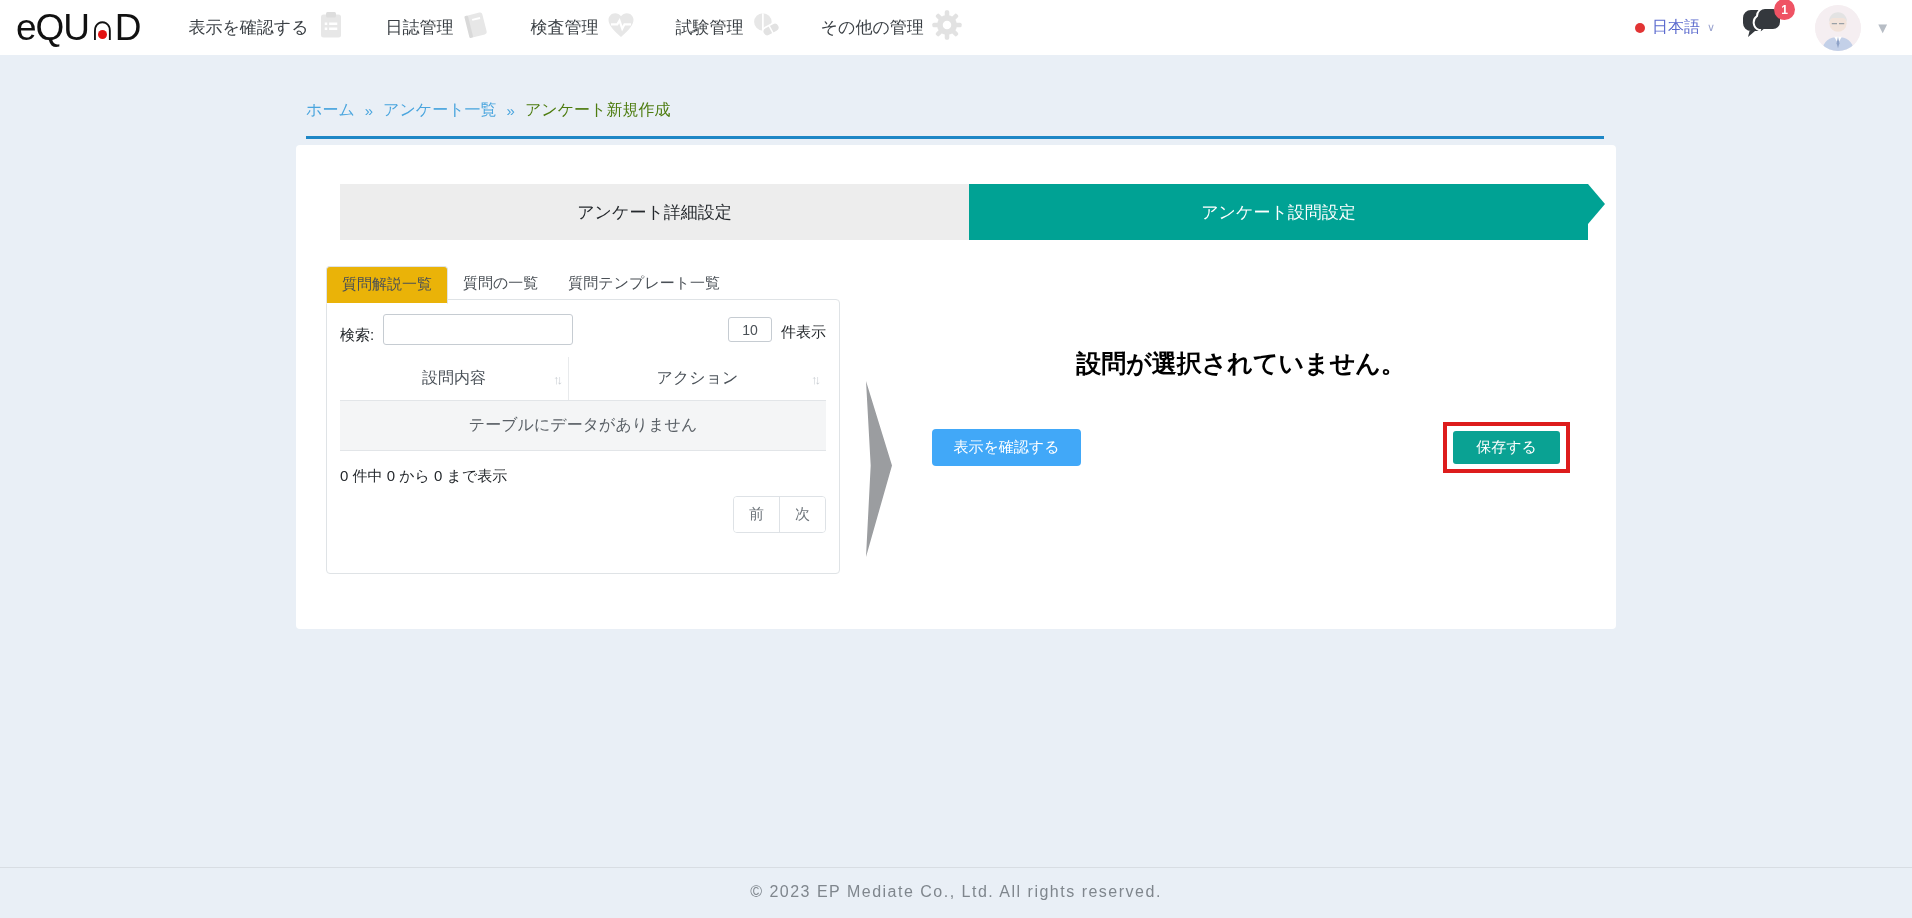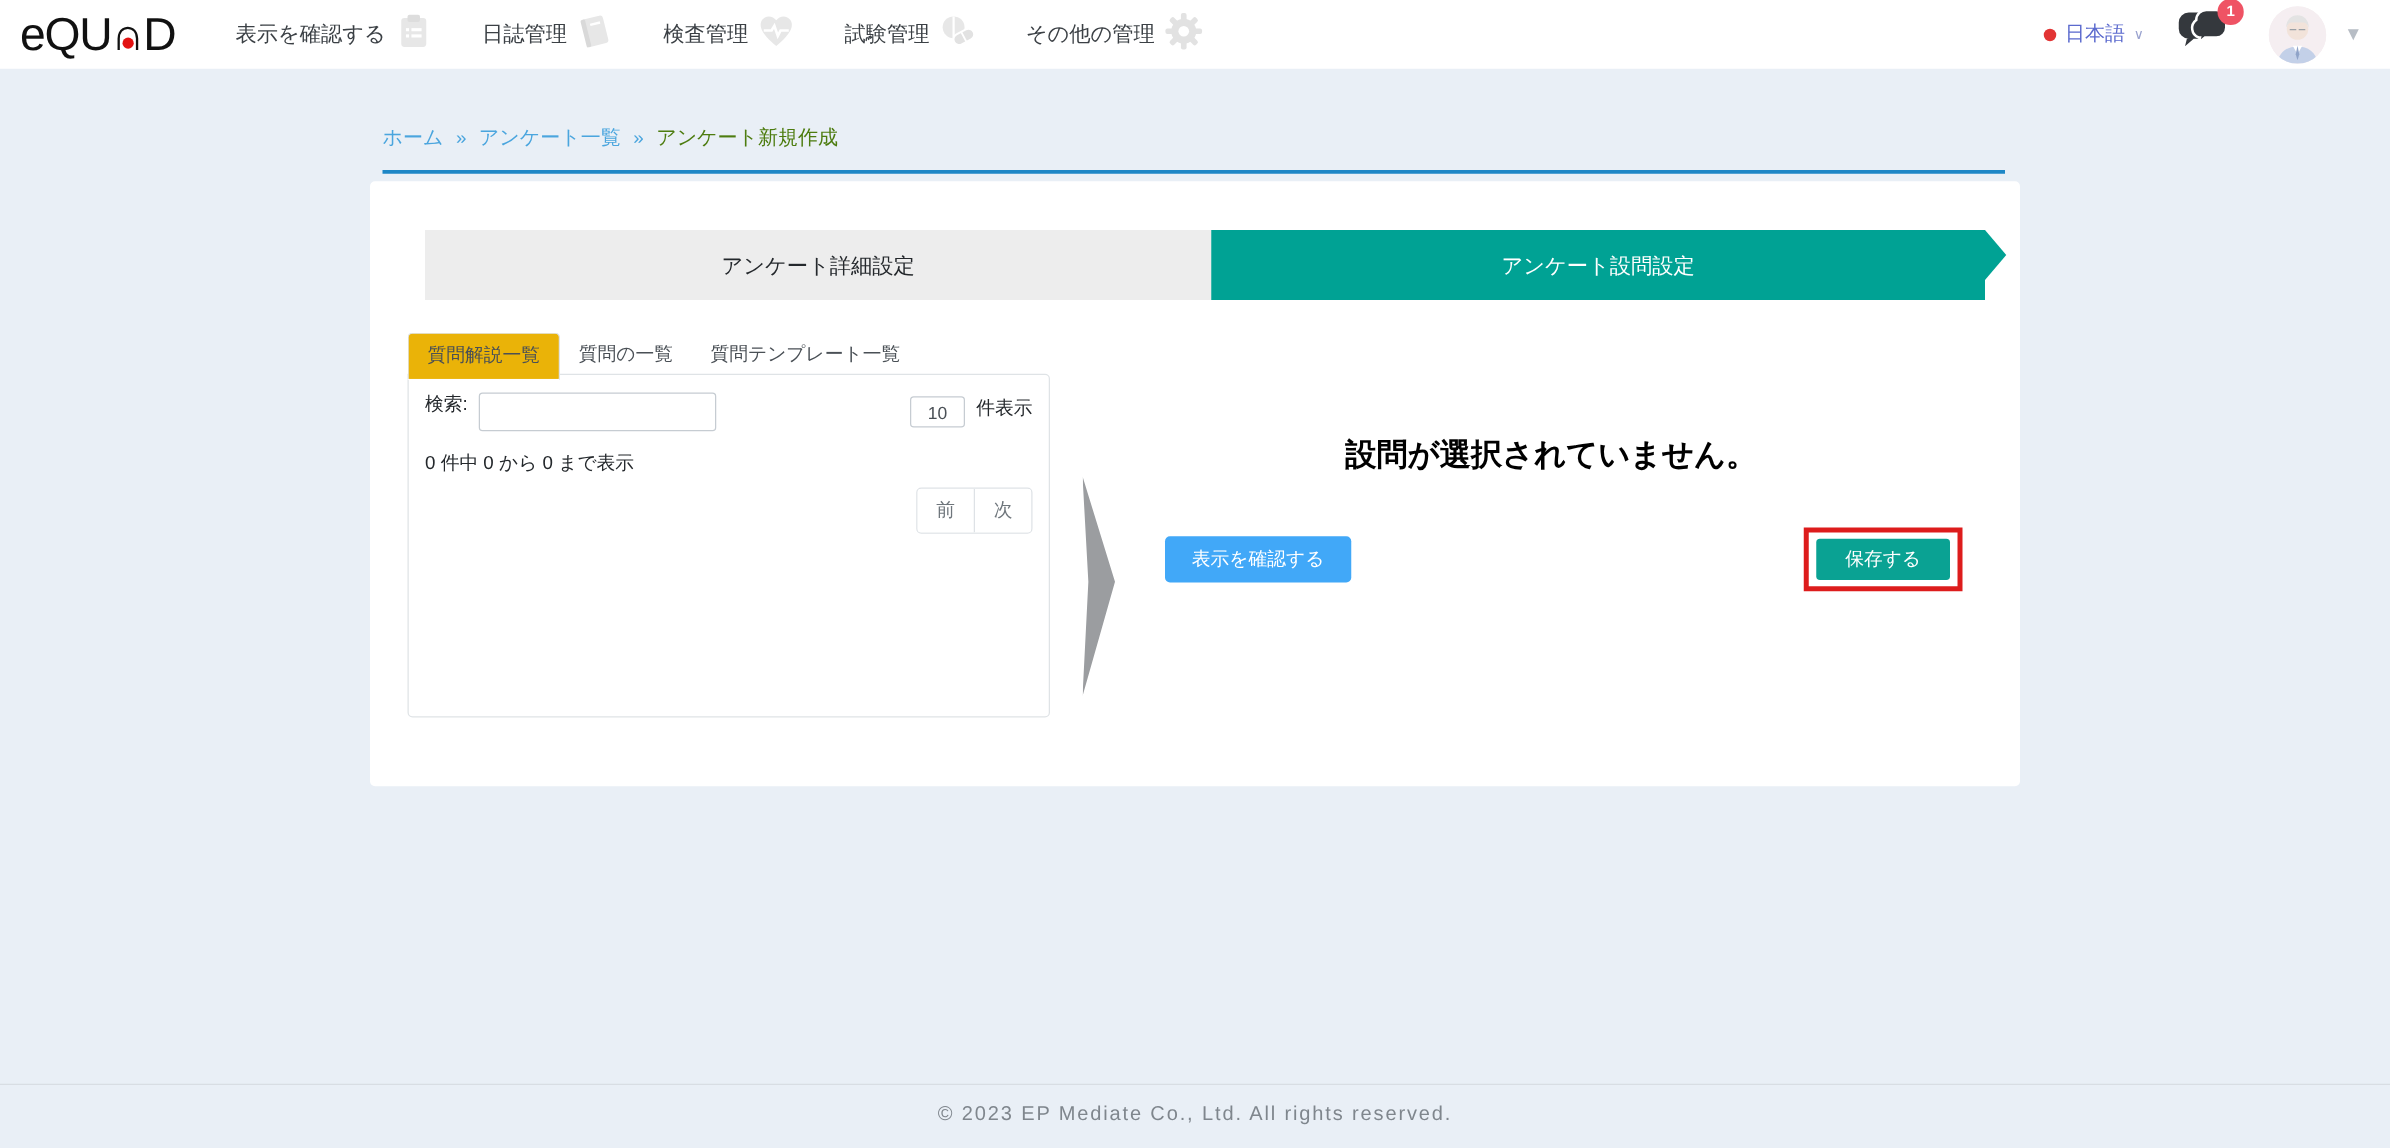--- a/index.html
+++ b/index.html
@@ -40,21 +40,21 @@
   .step-detail { width:629px; background:#ededed; color:#24282c; }
   .step-question { flex:1; background:#00a294; color:#fff; position:relative; }
   .step-question .tip { position:absolute; right:-17px; top:0; width:0; height:0;
     border-top:20.5px solid transparent; border-bottom:20.5px solid transparent; border-left:17px solid #00a294; }
   
   .subtabs { position:absolute; left:30px; top:121px; display:flex; z-index:2; font-size:15px; color:#4a5056; }
   .subtab { padding:8px 15px 9px; cursor:pointer; white-space:nowrap; }
   .subtab.active { background:#eab308; border:1px solid #dfe3e6; border-bottom:1px solid #fff; border-radius:4px 4px 0 0; margin-bottom:-1px; }
   .panel { position:absolute; left:30px; top:154px; width:514px; height:275px; border:1px solid #dfe3e6; border-radius:0 4px 4px 4px; padding:14px 13px; background:#fff; }
   .search-row { display:flex; justify-content:space-between; align-items:center; }
-  .search-left, .len-right { display:flex; align-items:flex-start; gap:9px; font-size:15px; }
+  .search-left, .len-right { display:flex; align-items:flex-end; gap:9px; font-size:15px; }
   .search-input { width:190px; height:31px; border:1px solid #c6ccd2; border-radius:3px; padding:0 8px; font-size:14px; }
   .len-input { width:44px; height:25px; border:1px solid #c6ccd2; border-radius:3px; text-align:center; font-size:14px; color:#4a5056; }
   table.qtable { width:100%; border-collapse:collapse; margin-top:12px; }
   .qtable th { font-weight:normal; font-size:16px; color:#4a5158; padding:11px 6px; text-align:center; position:relative; cursor:pointer; border-bottom:1px solid #e2e5e8; }
   .qtable th + th { border-left:1px solid #e8eaec; }
   .sort-glyph { position:absolute; right:8px; top:50%; transform:translateY(-50%); color:#c9ced3; font-size:13px; letter-spacing:-3px; }
   .empty-cell { background:#f4f5f6; text-align:center; font-size:16px; color:#5a6066; padding:14px 6px; border-bottom:1px solid #e2e5e8; }
   .info-row { margin-top:16px; font-size:15px; color:#24282c; }
   .paging { display:flex; justify-content:flex-end; margin-top:10px; }
   .page-group { display:flex; border:1px solid #dee2e6; border-radius:4px; overflow:hidden; }
@@ -215,20 +215,39 @@
       <div class="search-left">
         <label>検索:</label>
         <input class="search-input" type="text" style="">
       </div>
       <div class="len-right">
         <input class="len-input" type="text" value="10" style="">
         <label>件表示</label>
       </div>
     </div>
 
+    <table class="qtable">
+      <thead>
+        <tr>
+          <th style="width:47%">
+            <span>設問内容</span>
+            <span class="sort-glyph">↑↓</span>
+          </th>
+          <th>
+            <span>アクション</span>
+            <span class="sort-glyph">↑↓</span>
+          </th>
+        </tr>
+      </thead>
+      <tbody>
+        <tr>
+          <td class="empty-cell" colspan="2">テーブルにデータがありません</td>
+        </tr>
+      </tbody>
+    </table>
 
     <div class="info-row">0 件中 0 から 0 まで表示</div>
 
     <div class="paging">
       <div class="page-group">
         <button class="page-btn">前</button>
         <button class="page-btn">次</button>
       </div>
     </div>
   </div>

